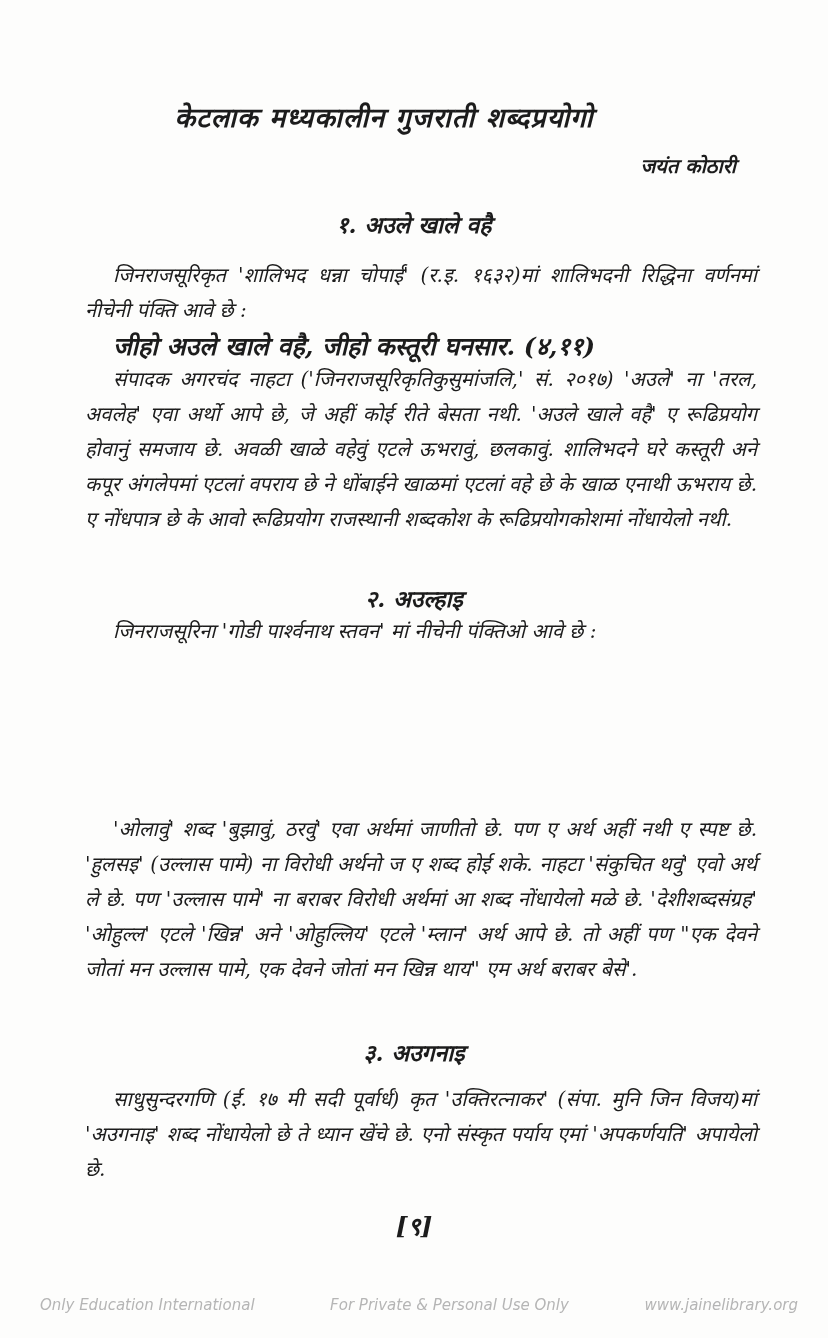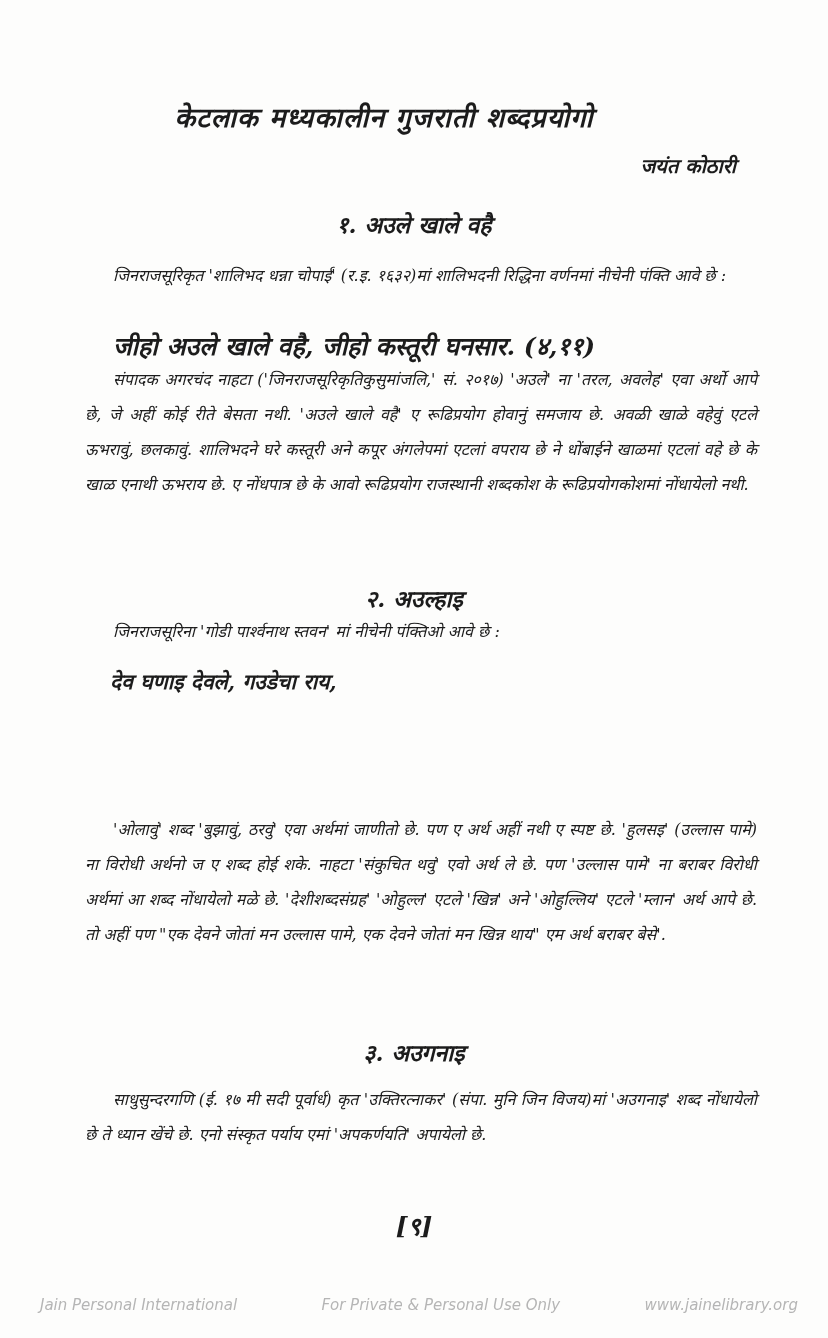--- a/index.html
+++ b/index.html
@@ -28,21 +28,21 @@
   }
   .sec-heading {
     left: 0; right: 0;
     text-align: center;
     font-size: 23px;
     font-weight: bold;
   }
   .para {
     left: 85px;
     width: 672px;
-    font-size: 16px;
+    font-size: 20px;
     line-height: 35px;
     text-align: justify;
     text-indent: 28px;
   }
   .quote-line {
     left: 113px;
     font-size: 25px;
     font-weight: bold;
   }
   .verse {
@@ -80,28 +80,27 @@
 
 <div class="abs quote-line" style="top:328px">जीहो अउले खाले वहै, जीहो कस्तूरी घनसार. (४,११)</div>
 
 <div class="abs para" style="top:362px">संपादक अगरचंद नाहटा ('जिनराजसूरिकृतिकुसुमांजलि,' सं. २०१७) 'अउले' ना 'तरल, अवलेह' एवा अर्थो आपे छे, जे अहीं कोई रीते बेसता नथी. 'अउले खाले वहै' ए रूढिप्रयोग होवानुं समजाय छे. अवळी खाळे वहेवुं एटले ऊभरावुं, छलकावुं. शालिभदने घरे कस्तूरी अने कपूर अंगलेपमां एटलां वपराय छे ने धोंबाईने खाळमां एटलां वहे छे के खाळ एनाथी ऊभराय छे. ए नोंधपात्र छे के आवो रूढिप्रयोग राजस्थानी शब्दकोश के रूढिप्रयोगकोशमां नोंधायेलो नथी.</div>
 
 <div class="abs sec-heading" style="top:582px">२. अउल्हाइ</div>
 
 <div class="abs para" style="top:614px">जिनराजसूरिना 'गोडी पार्श्वनाथ स्तवन' मां नीचेनी पंक्तिओ आवे छे :</div>
 
 <div class="abs verse" style="top:663px">
-  <div>देव घणाइ देवले, गउडेचा राय,</div>
 </div>
 
 <div class="abs para" style="top:812px">'ओलावुं' शब्द 'बुझावुं, ठरवुं' एवा अर्थमां जाणीतो छे. पण ए अर्थ अहीं नथी ए स्पष्ट छे. 'हुलसइ' (उल्लास पामे) ना विरोधी अर्थनो ज ए शब्द होई शके. नाहटा 'संकुचित थवुं' एवो अर्थ ले छे. पण 'उल्लास पामे' ना बराबर विरोधी अर्थमां आ शब्द नोंधायेलो मळे छे. 'देशीशब्दसंग्रह' 'ओहुल्ल' एटले 'खिन्न' अने 'ओहुल्लिय' एटले 'म्लान' अर्थ आपे छे. तो अहीं पण "एक देवने जोतां मन उल्लास पामे, एक देवने जोतां मन खिन्न थाय" एम अर्थ बराबर बेसे'.</div>
 
 <div class="abs sec-heading" style="top:1036px">३. अउगनाइ</div>
 
 <div class="abs para" style="top:1082px">साधुसुन्दरगणि (ई. १७ मी सदी पूर्वार्ध) कृत 'उक्तिरत्नाकर' (संपा. मुनि जिन विजय)मां 'अउगनाइ' शब्द नोंधायेलो छे ते ध्यान खेंचे छे. एनो संस्कृत पर्याय एमां 'अपकर्णयति' अपायेलो छे.</div>
 
 <div class="abs page-number">[९]</div>
 
 <div class="abs footer">
-  <span>Jain Personal International</span>
+  <span>Only Education International</span>
   <span>For Private &amp; Personal Use Only</span>
   <span>www.jainelibrary.org</span>
 </div>
 
 </body></html>

